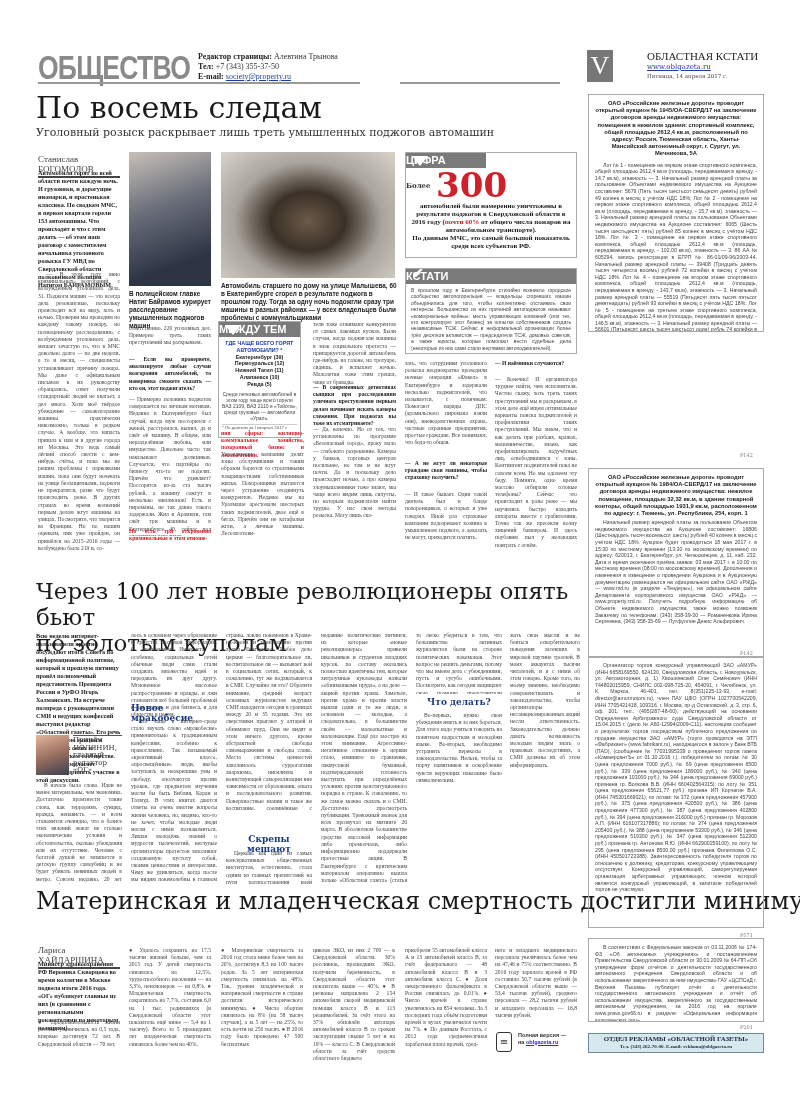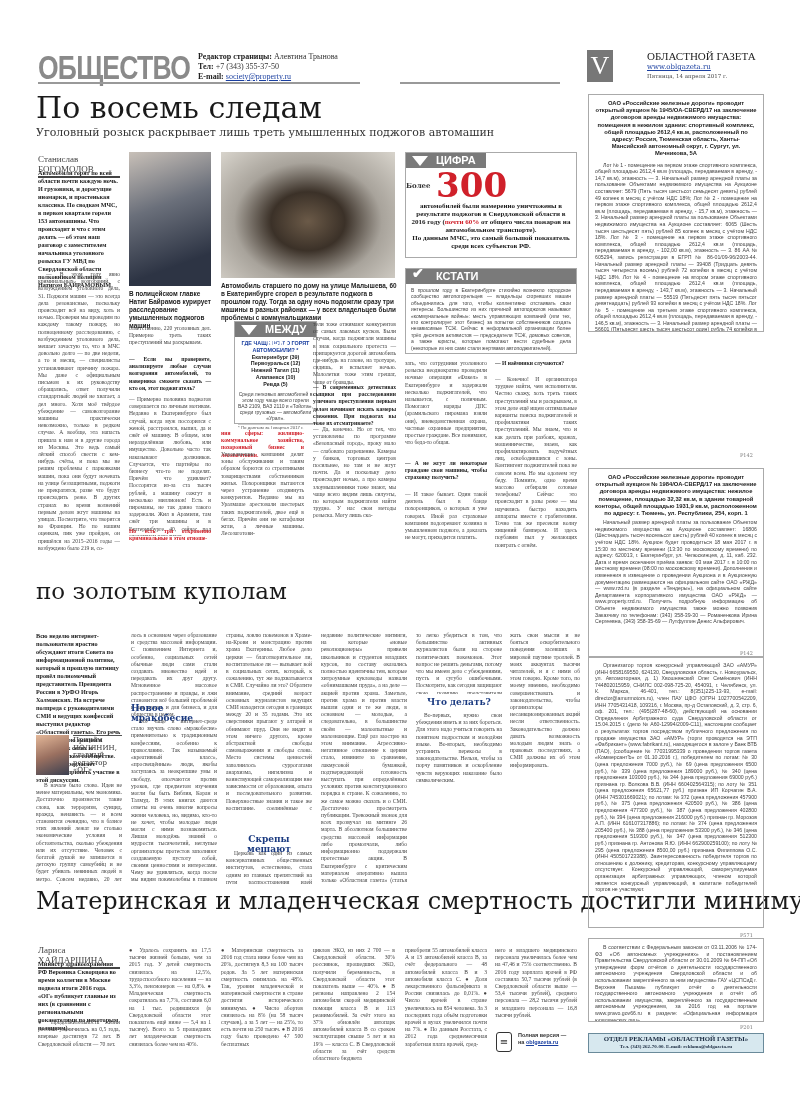--- a/index.html
+++ b/index.html
@@ -19,61 +19,61 @@
 .paper-url{left:647px;top:63px;font-size:7px}
 .paper-date{left:647px;top:73px;font-size:5.5px;color:#444}
 .h1{font-family:"DejaVu Serif",serif;color:#1a1a1a;font-weight:normal}
 .sub{font-family:"DejaVu Serif",serif;font-size:11px;color:#333}
 .author{font-family:"Liberation Serif",serif;font-size:9px;color:#444;border-bottom:2px solid #444;padding-bottom:2px}
 .lead{font-family:"Liberation Serif",serif;font-weight:bold;font-size:6.2px;line-height:8px;color:#222}
 .photo{background:linear-gradient(160deg,#c8c0b8,#6a6f7a 40%,#2d3444 80%);}
 .photo-car{background:radial-gradient(ellipse at 50% 55%,#6b5a48 0%,#3b3128 30%,#a8a39b 60%,#d8d4cc 100%)}
 .caption{font-family:"Liberation Sans",sans-serif;font-weight:bold;font-size:6.4px;line-height:8px;color:#222}
 .tagbox{border:1px solid #aaa;background:#fff}
-.tag-hdr{background:#7a7a7a;color:#fff;font-family:"Liberation Sans",sans-serif;font-weight:bold;font-size:11px;height:15px;line-height:15px;padding-left:30px;position:relative}
+.tag-hdr{background:#7a7a7a;color:#fff;font-family:"Liberation Sans",sans-serif;font-weight:bold;font-size:11px;height:15px;line-height:15px;position:relative}
 .tag-hdr .tri{position:absolute;left:6px;top:3px;width:0;height:0;border-left:8px solid transparent;border-right:8px solid transparent;border-top:10px solid #fff}
 .ad{border:1px solid #aaa;padding:5px 6px;font-family:"Liberation Sans",sans-serif;font-size:5.2px;line-height:6.6px;color:#444;text-align:justify}
 .ad-title{font-weight:bold;text-align:center;color:#222;font-size:5.8px;line-height:7.2px}
 .rub{font-size:5px;color:#777;text-align:right;margin-top:2px}
 .section-head{font-family:"DejaVu Serif",serif;font-weight:bold;color:#1a3a80;font-size:9px}
 </style>
 </head>
 <body>
 
 <div class="abs hdr-section">ОБЩЕСТВО</div>
 <div class="abs hdr-info">
   <div><b>Редактор страницы:</b> <span>Алевтина Трынова</span></div>
   <div><b>Тел:</b> <span>+7 (343) 355-37-50</span></div>
   <div><b>E-mail:</b> <span class="link">society@property.ru</span></div>
 </div>
 <div class="abs hdr-rule"></div>
 <div class="abs hdr-rule2"></div>
 <div class="abs vbox">V</div>
-<div class="abs paper-name">ОБЛАСТНОЙ ГАЗЕТА</div>
+<div class="abs paper-name">ОБЛАСТНАЯ КСТАТИ</div>
 <div class="abs paper-url link">www.oblgazeta.ru</div>
 <div class="abs paper-date">Пятница, 14 апреля 2017 г.</div>
 
 <div class="abs h1" style="left:36px;top:90px;font-size:30px;">По восемь следам</div>
 <div class="abs sub" style="left:36px;top:126px;text-align:right;">Уголовный розыск раскрывает лишь треть умышленных поджогов автомашин</div>
 
 <div class="abs author" style="left:38px;top:154px;width:82px;">Станислав БОГОМОЛОВ</div>
 <div class="abs lead" style="left:38px;top:169px;width:82px;">Автомобили горят по всей области почти каждую ночь. И грузовики, и дорогущие иномарки, и простенькая классика. По сводкам МЧС, в первом квартале горели 153 автомашины. Что происходит и что с этим делать — об этом наш разговор с заместителем начальника уголовного розыска ГУ МВД по Свердловской области полковником полиции Натигом БАЙРАМОВЫМ.</div>
 <div class="abs txt" style="left:38px;top:271px;width:82px;height:300px;overflow:hidden;text-indent:8px">— В этом году явно криминальных возгораний, с возбуждением уголовного дела, 31. Поджоги машин — это всегда дела резонансные, поскольку происходит всё на виду, хоть и ночью. Проверки мы проводим по каждому такому пожару, но полноценному расследованию, с возбуждением уголовного дела, мешает зачастую то, что в МЧС довольно долго — по две недели, а то и месяц, — специалисты устанавливают причину пожара. Мы даже с официальным письмом к их руководству обращались, ответ получили стандартный: людей не хватает, а дел много. Хотя моё твёрдое убеждение — самовозгорание машины практически невозможно, только в редком случае. А вообще, эта напасть пришла к нам и в другие города из Москвы. Это ведь самый лёгкий способ свести с кем-нибудь счёты, и пока мы не решим проблемы с парковками машин, пока они будут ночевать на улице беззащитными, поджоги не прекратятся, разве что будут происходить реже. В других странах во время волнений первым делом жгут машины на улицах. Посмотрите, что творится во Франции. Но по нашим оценкам, пик уже пройден, он пришёлся на 2015–2016 годы — возбуждено было 219 и, со-</div>
 
 <div class="abs photo" style="left:129px;top:152px;width:82px;height:134px;"></div>
 <div class="abs caption" style="left:129px;top:290px;width:86px;">В полицейском главке Натиг Байрамов курирует расследование умышленных поджогов машин</div>
 <div class="abs txt" style="left:129px;top:325px;width:82px;">ответственно, 220 уголовных дел. Примерно треть таких преступлений мы раскрываем.</div>
 <div class="abs txt bold" style="left:129px;top:356px;width:82px;">— Если вы проверяете, анализируете любые случаи возгорания автомобилей, то наверняка сможете сказать — кто он, этот поджигатель?</div>
 <div class="abs txt" style="left:129px;top:396px;width:82px;height:140px;overflow:hidden">— Примерно половина поджогов совершается по личным мотивам. Недавно в Екатеринбурге был случай, когда муж поссорился с женой, расстроился, выпил, да и сжёг её машину. В общем, или неразделённая любовь, или имущество. Довольно часто так наказывают должников. Случается, что партнёры по бизнесу что-то не поделят. Причём что удивляет? Поссорятся из-за ста тысяч рублей, а машину сожгут в несколько миллионов! Есть и пироманы, не так давно такого задержали. Жил в Арамили, там сжёг три машины и в Екатеринбурге 40, сейчас под следствием находится.</div>
 <div class="abs txt red" style="left:129px;top:528px;width:82px;">Но есть три откровенно криминальные в этом отноше-</div>
 
 <div class="abs photo-car" style="left:221px;top:152px;width:174px;height:126px;"></div>
 <div class="abs caption" style="left:221px;top:282px;width:178px;">Автомобиль старшего по дому на улице Малышева, 60 в Екатеринбурге сгорел в результате поджога в прошлом году. Тогда за одну ночь подожгли сразу три машины в разных районах — у всех владельцев были проблемы с коммунальщиками</div>
 
-<div class="abs tagbox" style="left:234px;top:321px;width:83px;height:103px;">
+<div class="abs tagbox" style="left:218px;top:321px;width:83px;height:117px;">
   <div class="tag-hdr"><span class="tri"></span><span>МЕЖДУ ТЕМ</span></div>
   <div style="text-align:center;font-family:'Liberation Sans',sans-serif;font-size:5.4px;line-height:6.8px;padding:3px 3px 0">
     <div style="color:#1a3fa0;font-weight:bold">ГДЕ ЧАЩЕ ВСЕГО ГОРЯТ АВТОМОБИЛИ? *</div>
     <div style="font-weight:bold;color:#222">
       <div>Екатеринбург (39)</div>
       <div>Первоуральск (12)</div>
       <div>Нижний Тагил (11)</div>
       <div>Алапаевск (10)</div>
       <div>Ревда (5)</div>
     </div>
@@ -108,20 +108,21 @@
 </div>
 
 <div class="abs txt" style="left:405px;top:360px;width:82px;">зать, что сотрудники уголовного розыска неоднократно проводили ночные операции «Факел» в Екатеринбурге и задержали несколько поджигателей, что называется, с поличным. Помогают наряды ДПС (арамильского пиромана взяли они), вневедомственная охрана, частные охранные предприятия, простые граждане. Все понимают, что беда-то общая.</div>
 <div class="abs txt bold" style="left:405px;top:460px;width:82px;">— А не жгут ли некоторые граждане свои машины, чтобы страховку получить?</div>
 <div class="abs txt" style="left:405px;top:491px;width:82px;">— И такое бывает. Один такой деятель был в банде похоронщиков, о которых я уже говорил. Иной раз страховые компании подозревают хозяина в умышленном поджоге, а доказать не могут, приходится платить.</div>
 
 <div class="abs txt bold" style="left:495px;top:360px;width:82px;">— И наёмники случаются?</div>
 <div class="abs txt" style="left:495px;top:376px;width:82px;height:192px;overflow:hidden">— Конечно! И организатора труднее найти, чем исполнителя. Честно скажу, хоть треть таких преступлений мы и раскрываем, в этом деле ещё ищем оптимальные варианты поиска поджигателей и профилактики таких преступлений. Мы знаем, что и как делать при разбоях, кражах, мошенничестве, знаем, как профилактировать подучётных лиц, освободившихся с зоны. Контингент поджигателей пока не совсем всем. Но мы одолеем эту беду. Помните, одно время массово отбирали сотовые телефоны? Сейчас это происходит в разы реже — мы научились быстро находить аппараты вместе с грабителями. Точно так же пресекли волну хищений бампером. И здесь поубавим пыл у желающих поиграть с огнём.</div>
 
 <div class="abs h1" style="left:36px;top:578px;font-size:23px;line-height:26px;width:560px">
+  <div>Через 100 лет новые революционеры опять бьют</div>
   <div>по золотым куполам</div>
 </div>
 <div class="abs lead" style="left:36px;top:632px;width:86px;">Всю неделю интернет-пользователи яростно обсуждают итоги Совета по информационной политике, который в прошлую пятницу провёл полномочный представитель Президента России в УрФО Игорь Холманских. На встрече полпреда с руководителями СМИ и ведущих конфессий выступил редактор «Областной газеты». Его речь вызвала бурю эмоций в социальных сетях и журналистском сообществе. Редакция предлагает читателям принять участие в этой дискуссии.</div>
 <div class="abs" style="left:36px;top:735px;width:86px;height:44px">
   <div class="photo" style="position:absolute;left:0;top:0;width:33px;height:40px;background:linear-gradient(160deg,#e4b899,#9a7060 50%,#3a3f50)"></div>
   <div style="position:absolute;left:37px;top:0;font-family:'DejaVu Serif',serif;font-size:7px;line-height:7.5px;color:#333;border-top:1px solid #555;padding-top:1px;width:49px">
     <div>Причём</div>
     <div>ПОЛЯНИН,</div>
     <div>главный редактор «ОГ»</div>
   </div>

